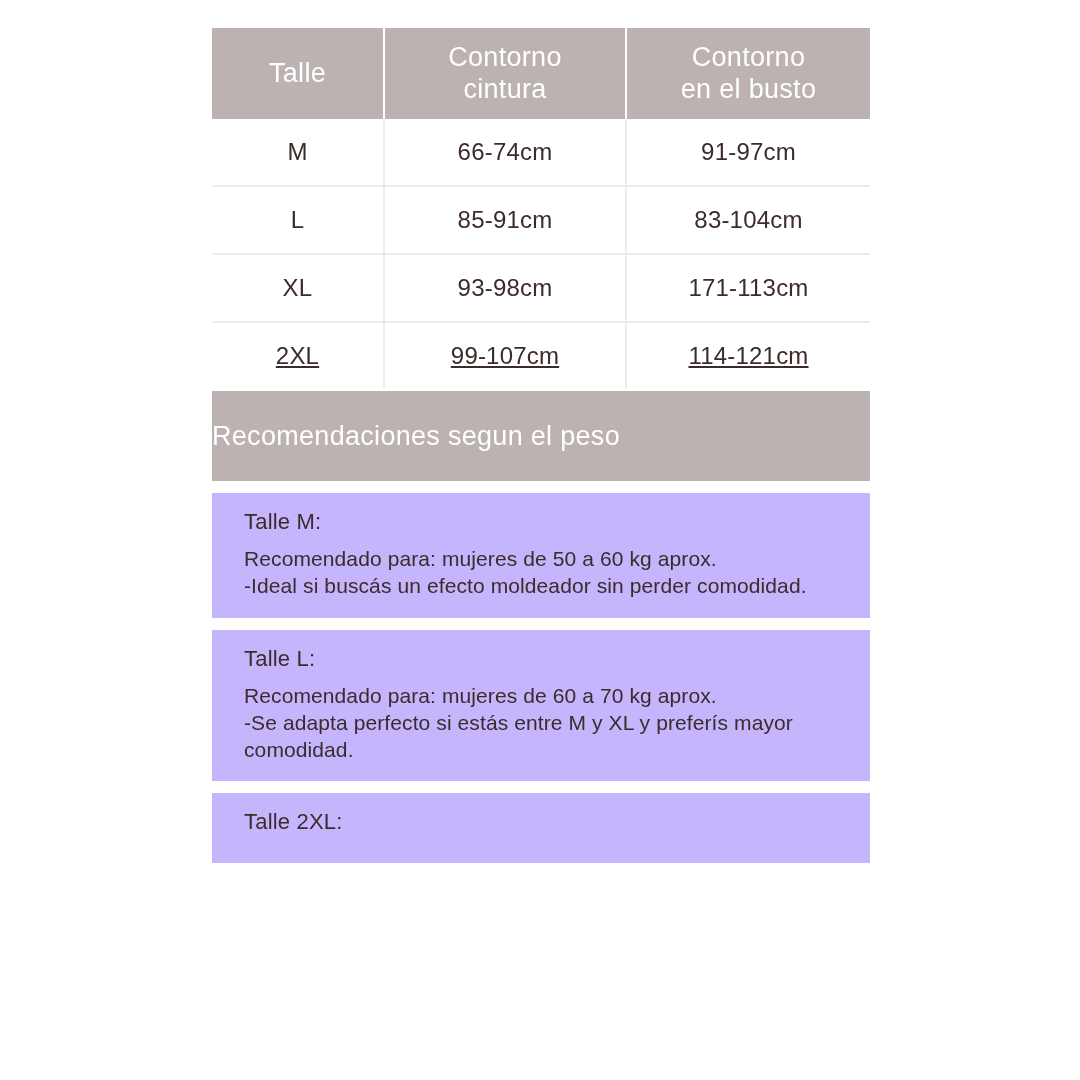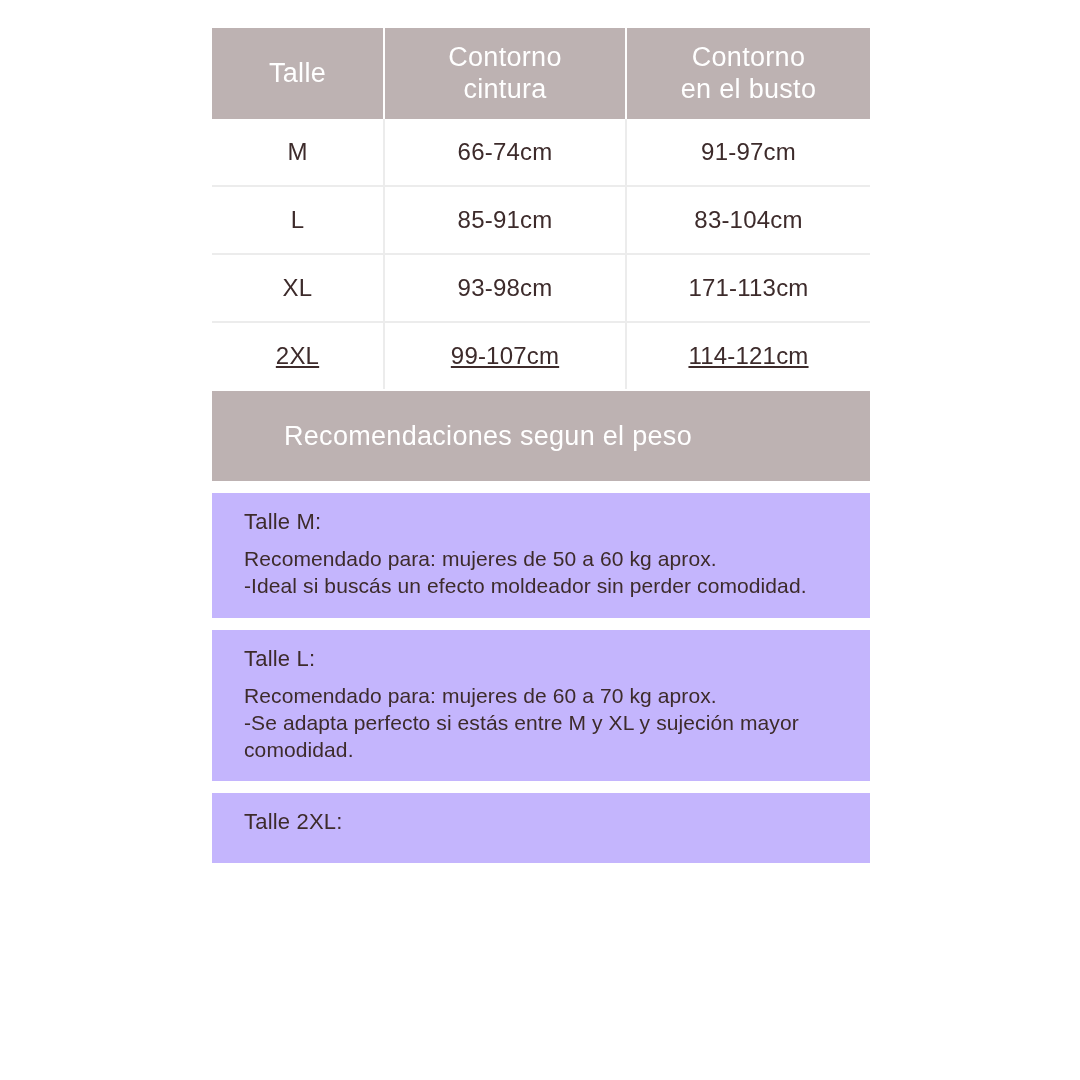--- a/index.html
+++ b/index.html
@@ -73,21 +73,20 @@
   .hdr-line { display: block; }
 
   
   .banner {
     margin-top: 2px;
     background: #bdb2b2;
     color: #ffffff;
     height: 90px;
     display: flex;
     align-items: center;
-    padding-left: 72px;
     box-sizing: border-box;
     font-size: 27px;
     letter-spacing: 0.3px;
   }
 
   
   .rec-list { margin-top: 12px; }
 
   .rec-block {
     background: #c4b5fd;
@@ -170,21 +169,21 @@
 
       <div class="rec-block">
         <div class="rec-title">Talle M:</div>
         <div class="rec-line">Recomendado para: mujeres de 50 a 60 kg aprox.</div>
         <div class="rec-line">-Ideal si buscás un efecto moldeador sin perder comodidad.</div>
       </div>
 
       <div class="rec-block">
         <div class="rec-title">Talle L:</div>
         <div class="rec-line">Recomendado para: mujeres de 60 a 70 kg aprox.</div>
-        <div class="rec-line">-Se adapta perfecto si estás entre M y XL y sujeción mayor comodidad.</div>
+        <div class="rec-line">-Se adapta perfecto si estás entre M y XL y preferís mayor comodidad.</div>
       </div>
 
 
       <div class="rec-block">
         <div class="rec-title">Talle 2XL:</div>
       </div>
 
     </div>
   </div>
 </div>

